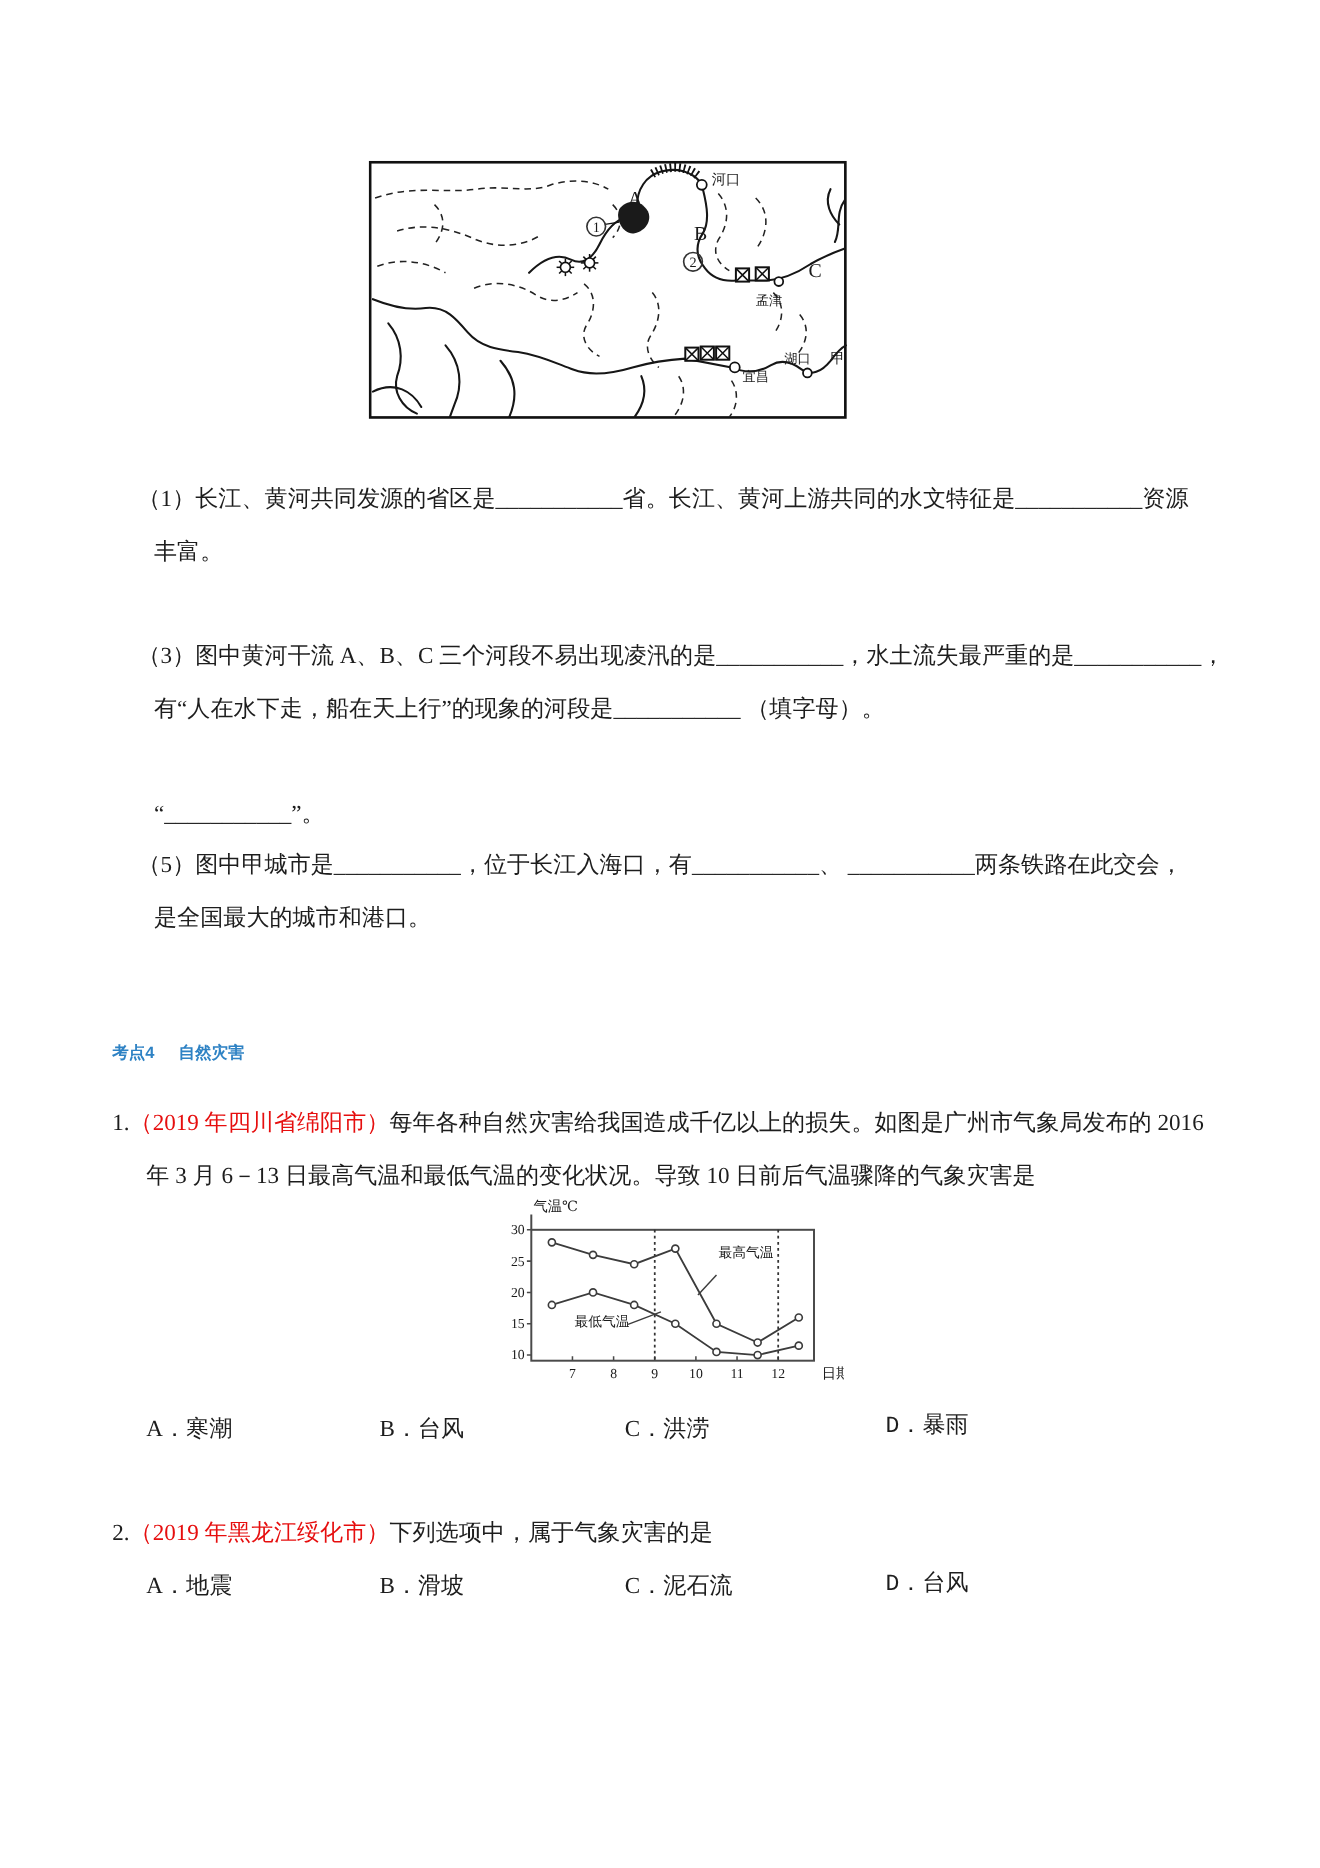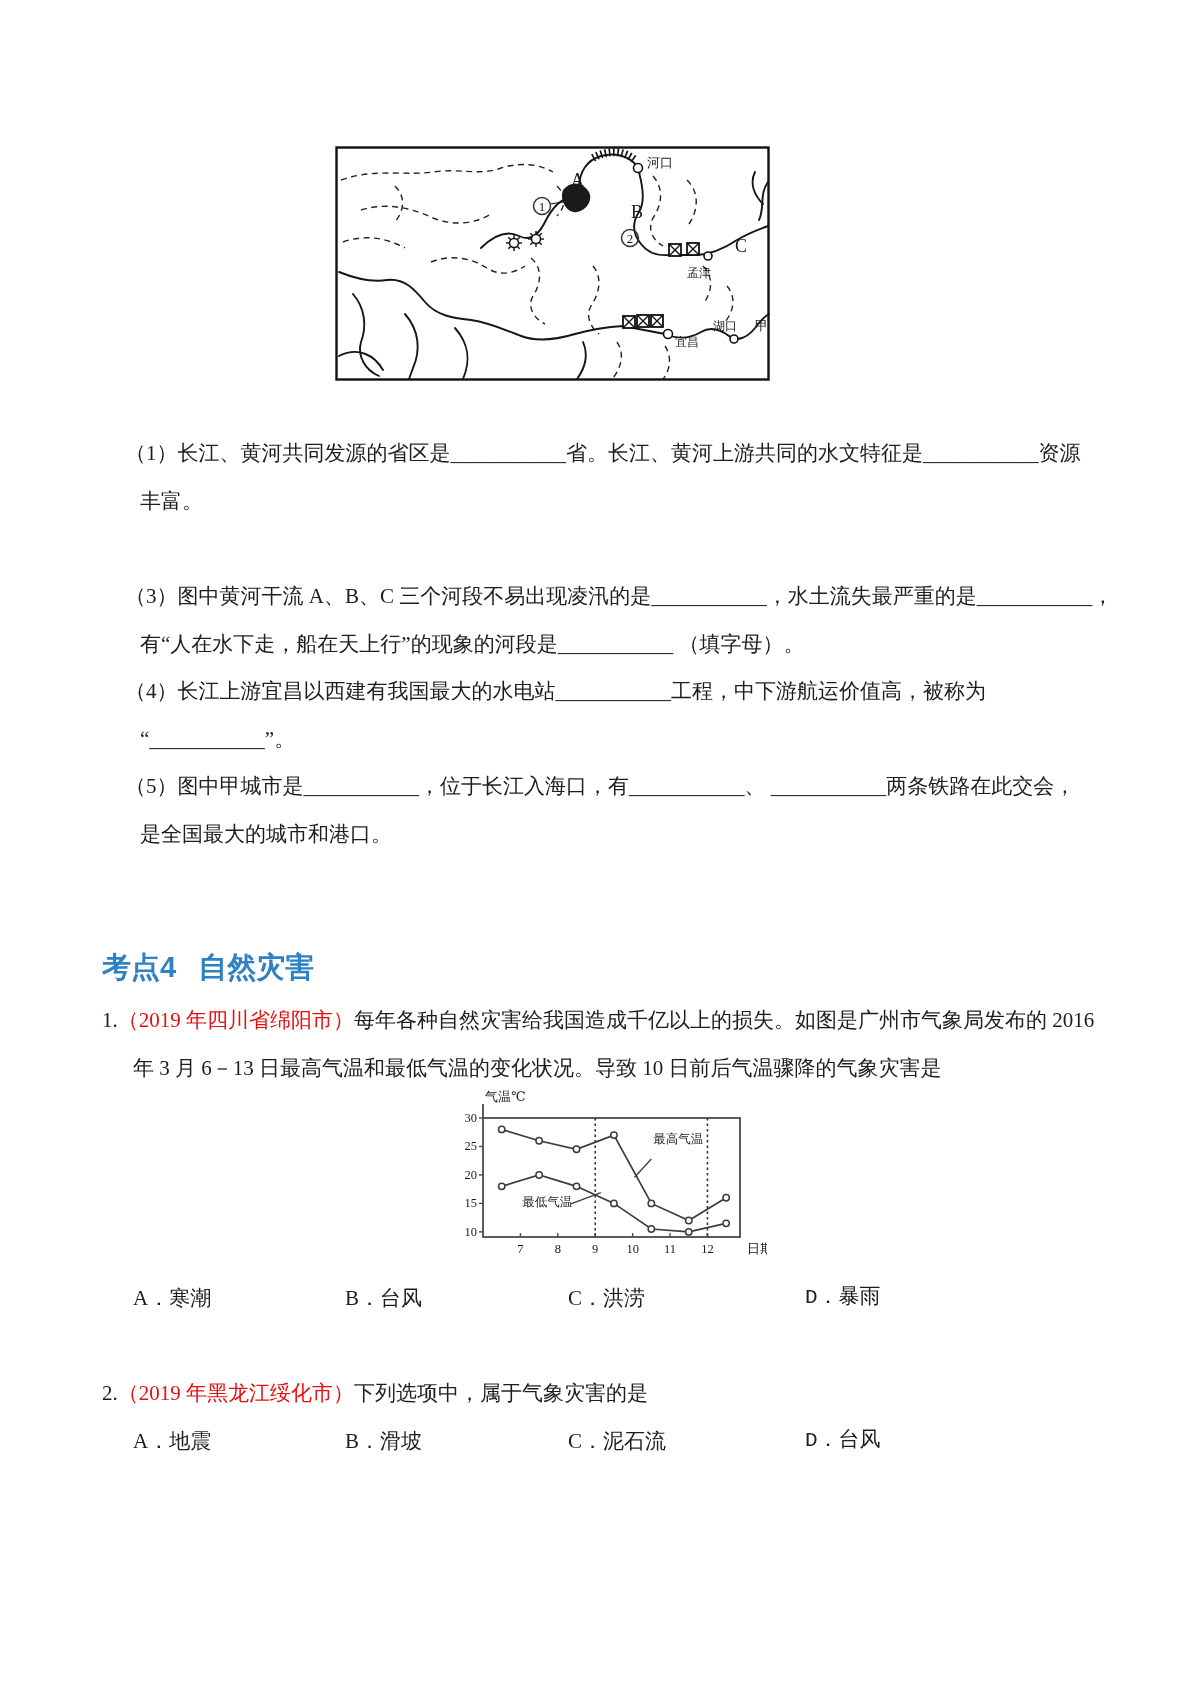--- a/index.html
+++ b/index.html
@@ -9,21 +9,21 @@
   }
   .abs{position:absolute;white-space:nowrap;line-height:30px;}
   .fill-main{left:125px;}
   .fill-indent{left:140px;}
   .qline{left:102px;}
   .qline2{left:133px;}
   .src{color:#e60e0e;}
   .section-header{
     position:absolute;left:102px;top:948px;margin:0;
     font-family:"Liberation Sans","DejaVu Sans",sans-serif;
-    color:#2e82c4;font-size:29px;font-weight:bold;white-space:nowrap;
+    color:#2e82c4;font-size:15px;font-weight:bold;white-space:nowrap;
   }
   .section-header .gap{display:inline-block;width:22px;}
   .opt{position:absolute;white-space:nowrap;line-height:30px;}
   .optA{left:133px;} .optB{left:345px;} .optC{left:568px;text-align:right;} .optD{left:805px;font-family:Liberation Mono, monospace;}
   .map-fig,.chart-fig{position:absolute;margin:0;padding:0;}
   .map-fig{left:335px;top:146px;}
   .chart-fig{left:437px;top:1086px;}
   svg{display:block;}
   svg text{font-family:"Liberation Serif","DejaVu Serif",serif;fill:#1a1a1a;}
 </style>
@@ -126,21 +126,20 @@
           <text x="378" y="184" font-size="12" fill="#333">湖口</text>
           <text x="420" y="184" font-size="13" fill="#333">甲</text>
         </g>
     </svg>
   </figure>
 
   <div class="abs fill-main" style="top:438px">（1）长江、黄河共同发源的省区是___________省。长江、黄河上游共同的水文特征是___________资源</div>
   <div class="abs fill-indent" style="top:486px">丰富。</div>
   <div class="abs fill-main" style="top:581px">（3）图中黄河干流 A、B、C 三个河段不易出现凌汛的是___________，水土流失最严重的是___________，</div>
   <div class="abs fill-indent" style="top:629px">有“人在水下走，船在天上行”的现象的河段是___________ （填字母）。</div>
-  <div class="abs fill-main" style="top:676px">（4）长江上游宜昌以西建有我国最大的水电站___________工程，中下游航运价值高，被称为</div>
   <div class="abs fill-indent" style="top:724px">“___________”。</div>
   <div class="abs fill-main" style="top:771px">（5）图中甲城市是___________，位于长江入海口，有___________、 ___________两条铁路在此交会，</div>
   <div class="abs fill-indent" style="top:819px">是全国最大的城市和港口。</div>
 
   <h2 class="section-header"><span>考点4</span><span class="gap"></span><span>自然灾害</span></h2>
 
   <div class="abs qline" style="top:1005px"><span>1.</span><span class="src">（2019 年四川省绵阳市）</span><span>每年各种自然灾害给我国造成千亿以上的损失。如图是广州市气象局发布的 2016</span></div>
   <div class="abs qline2" style="top:1053px">年 3 月 6－13 日最高气温和最低气温的变化状况。导致 10 日前后气温骤降的气象灾害是</div>
 
   <figure class="chart-fig">

